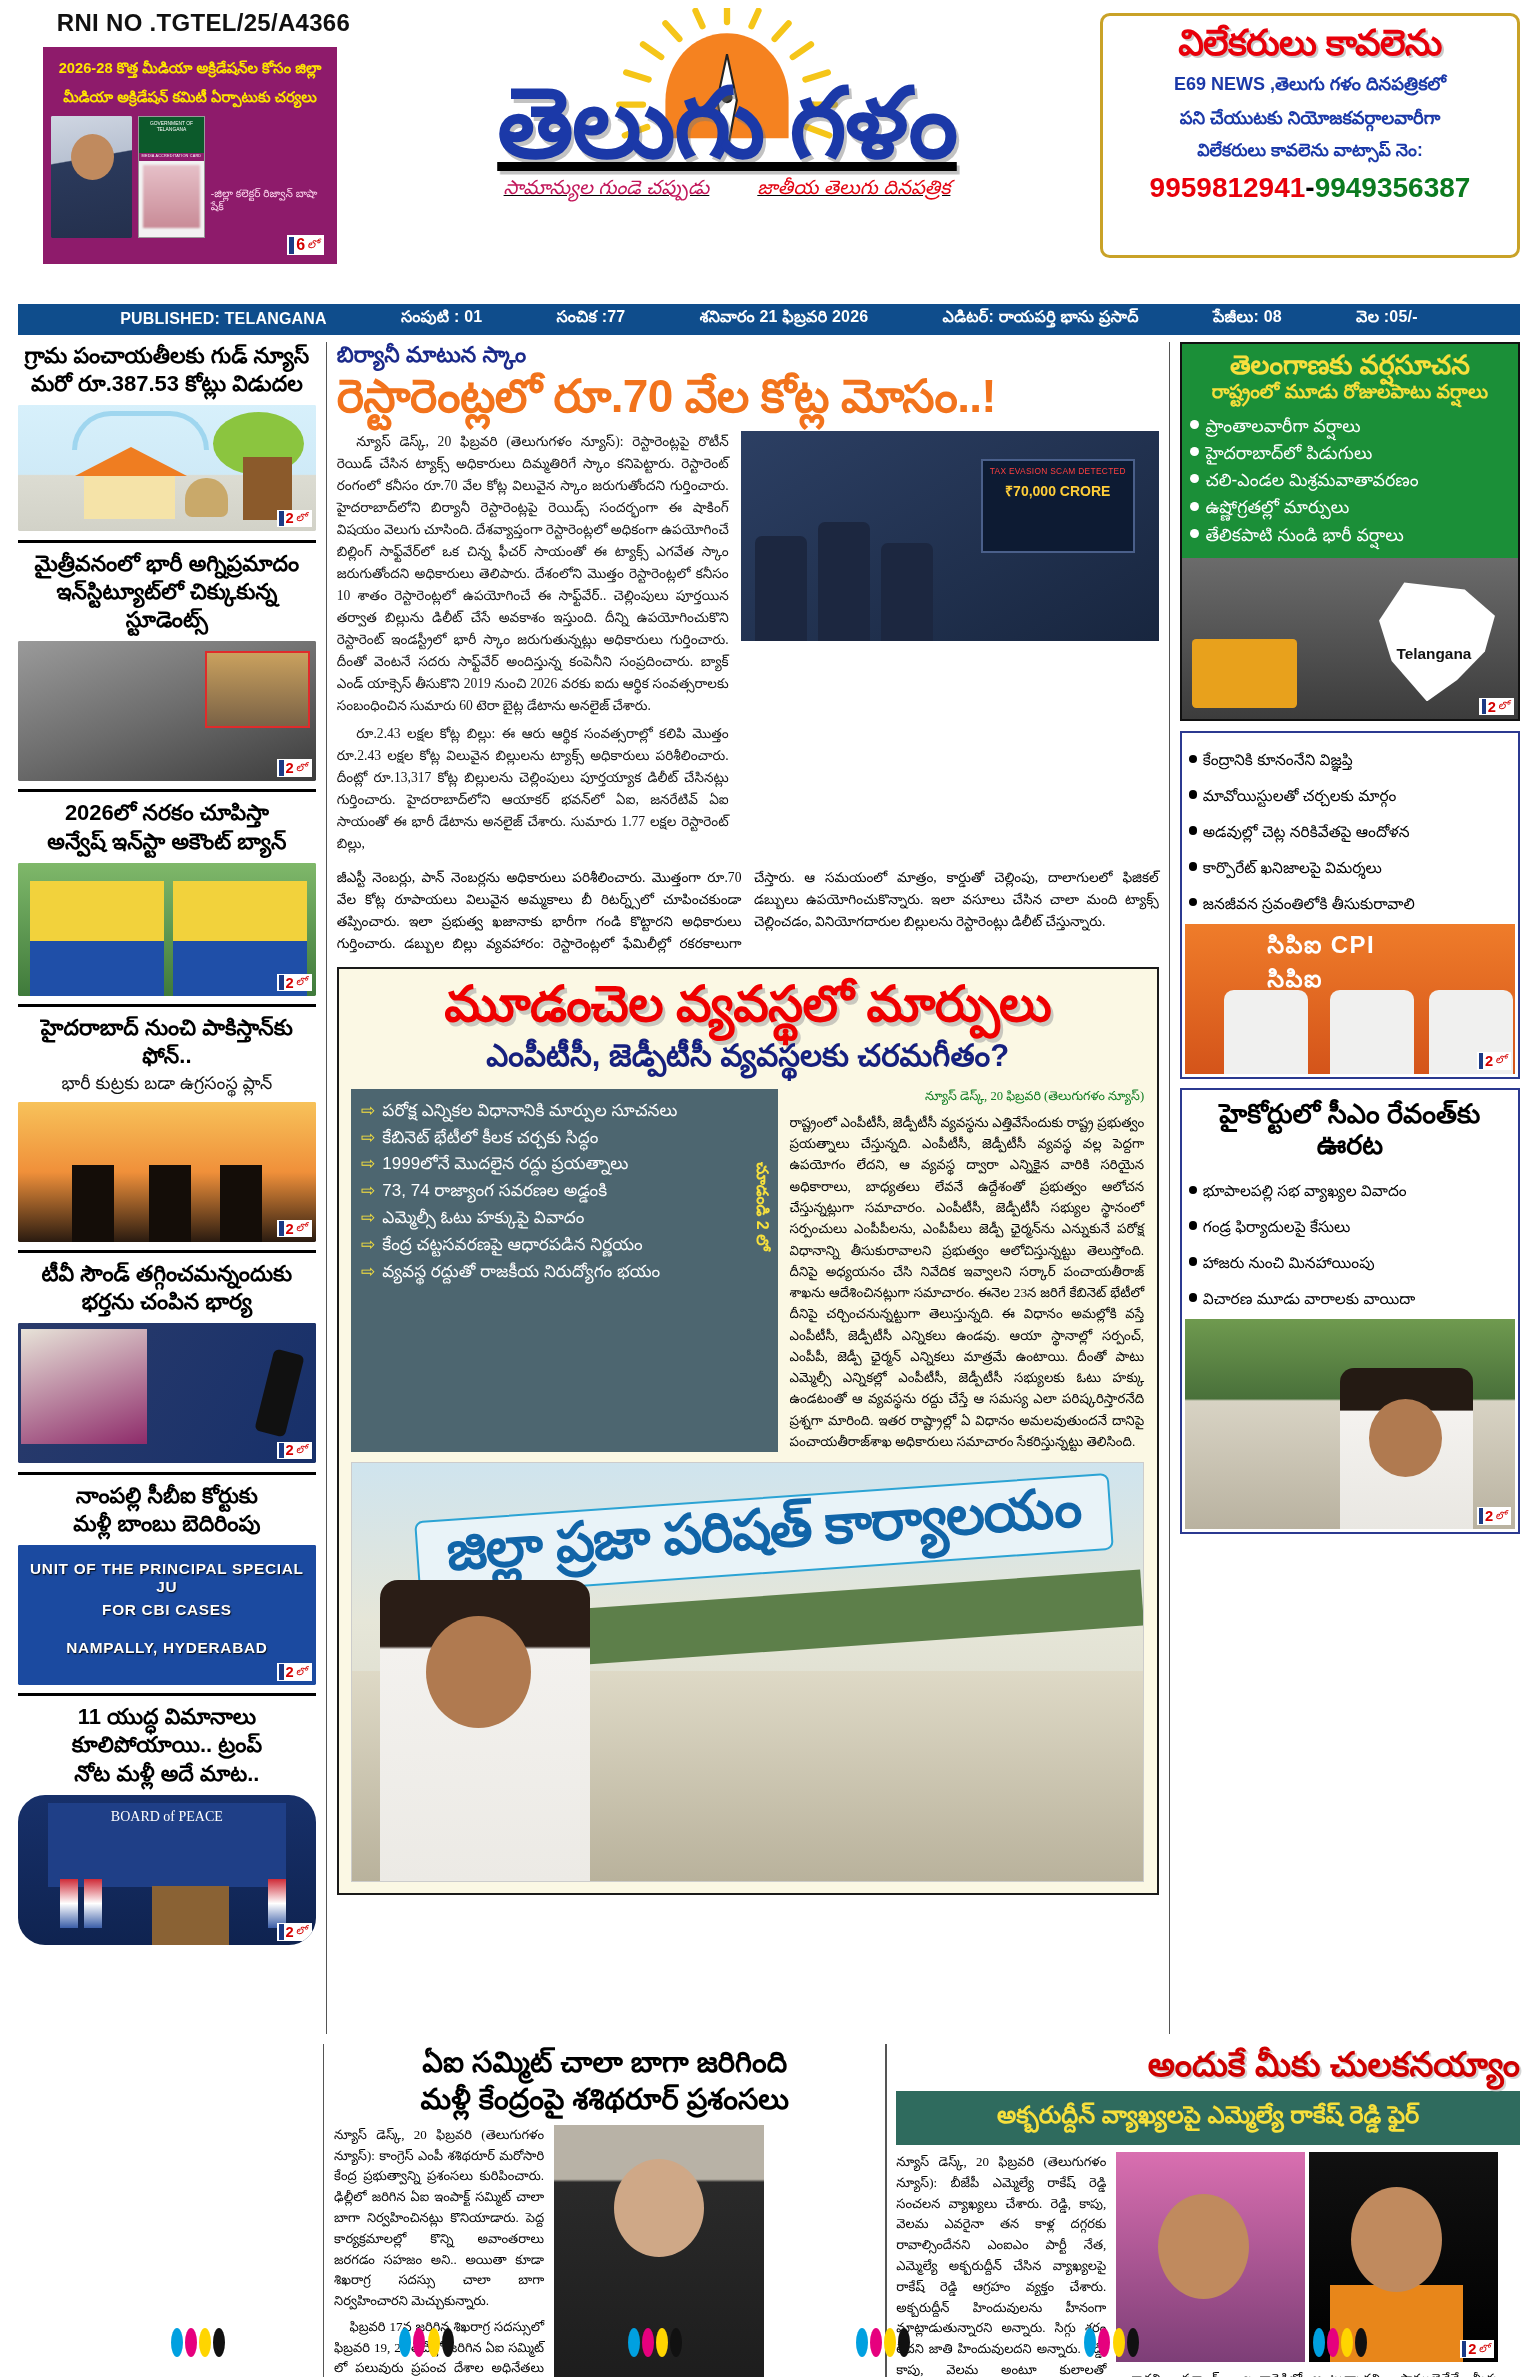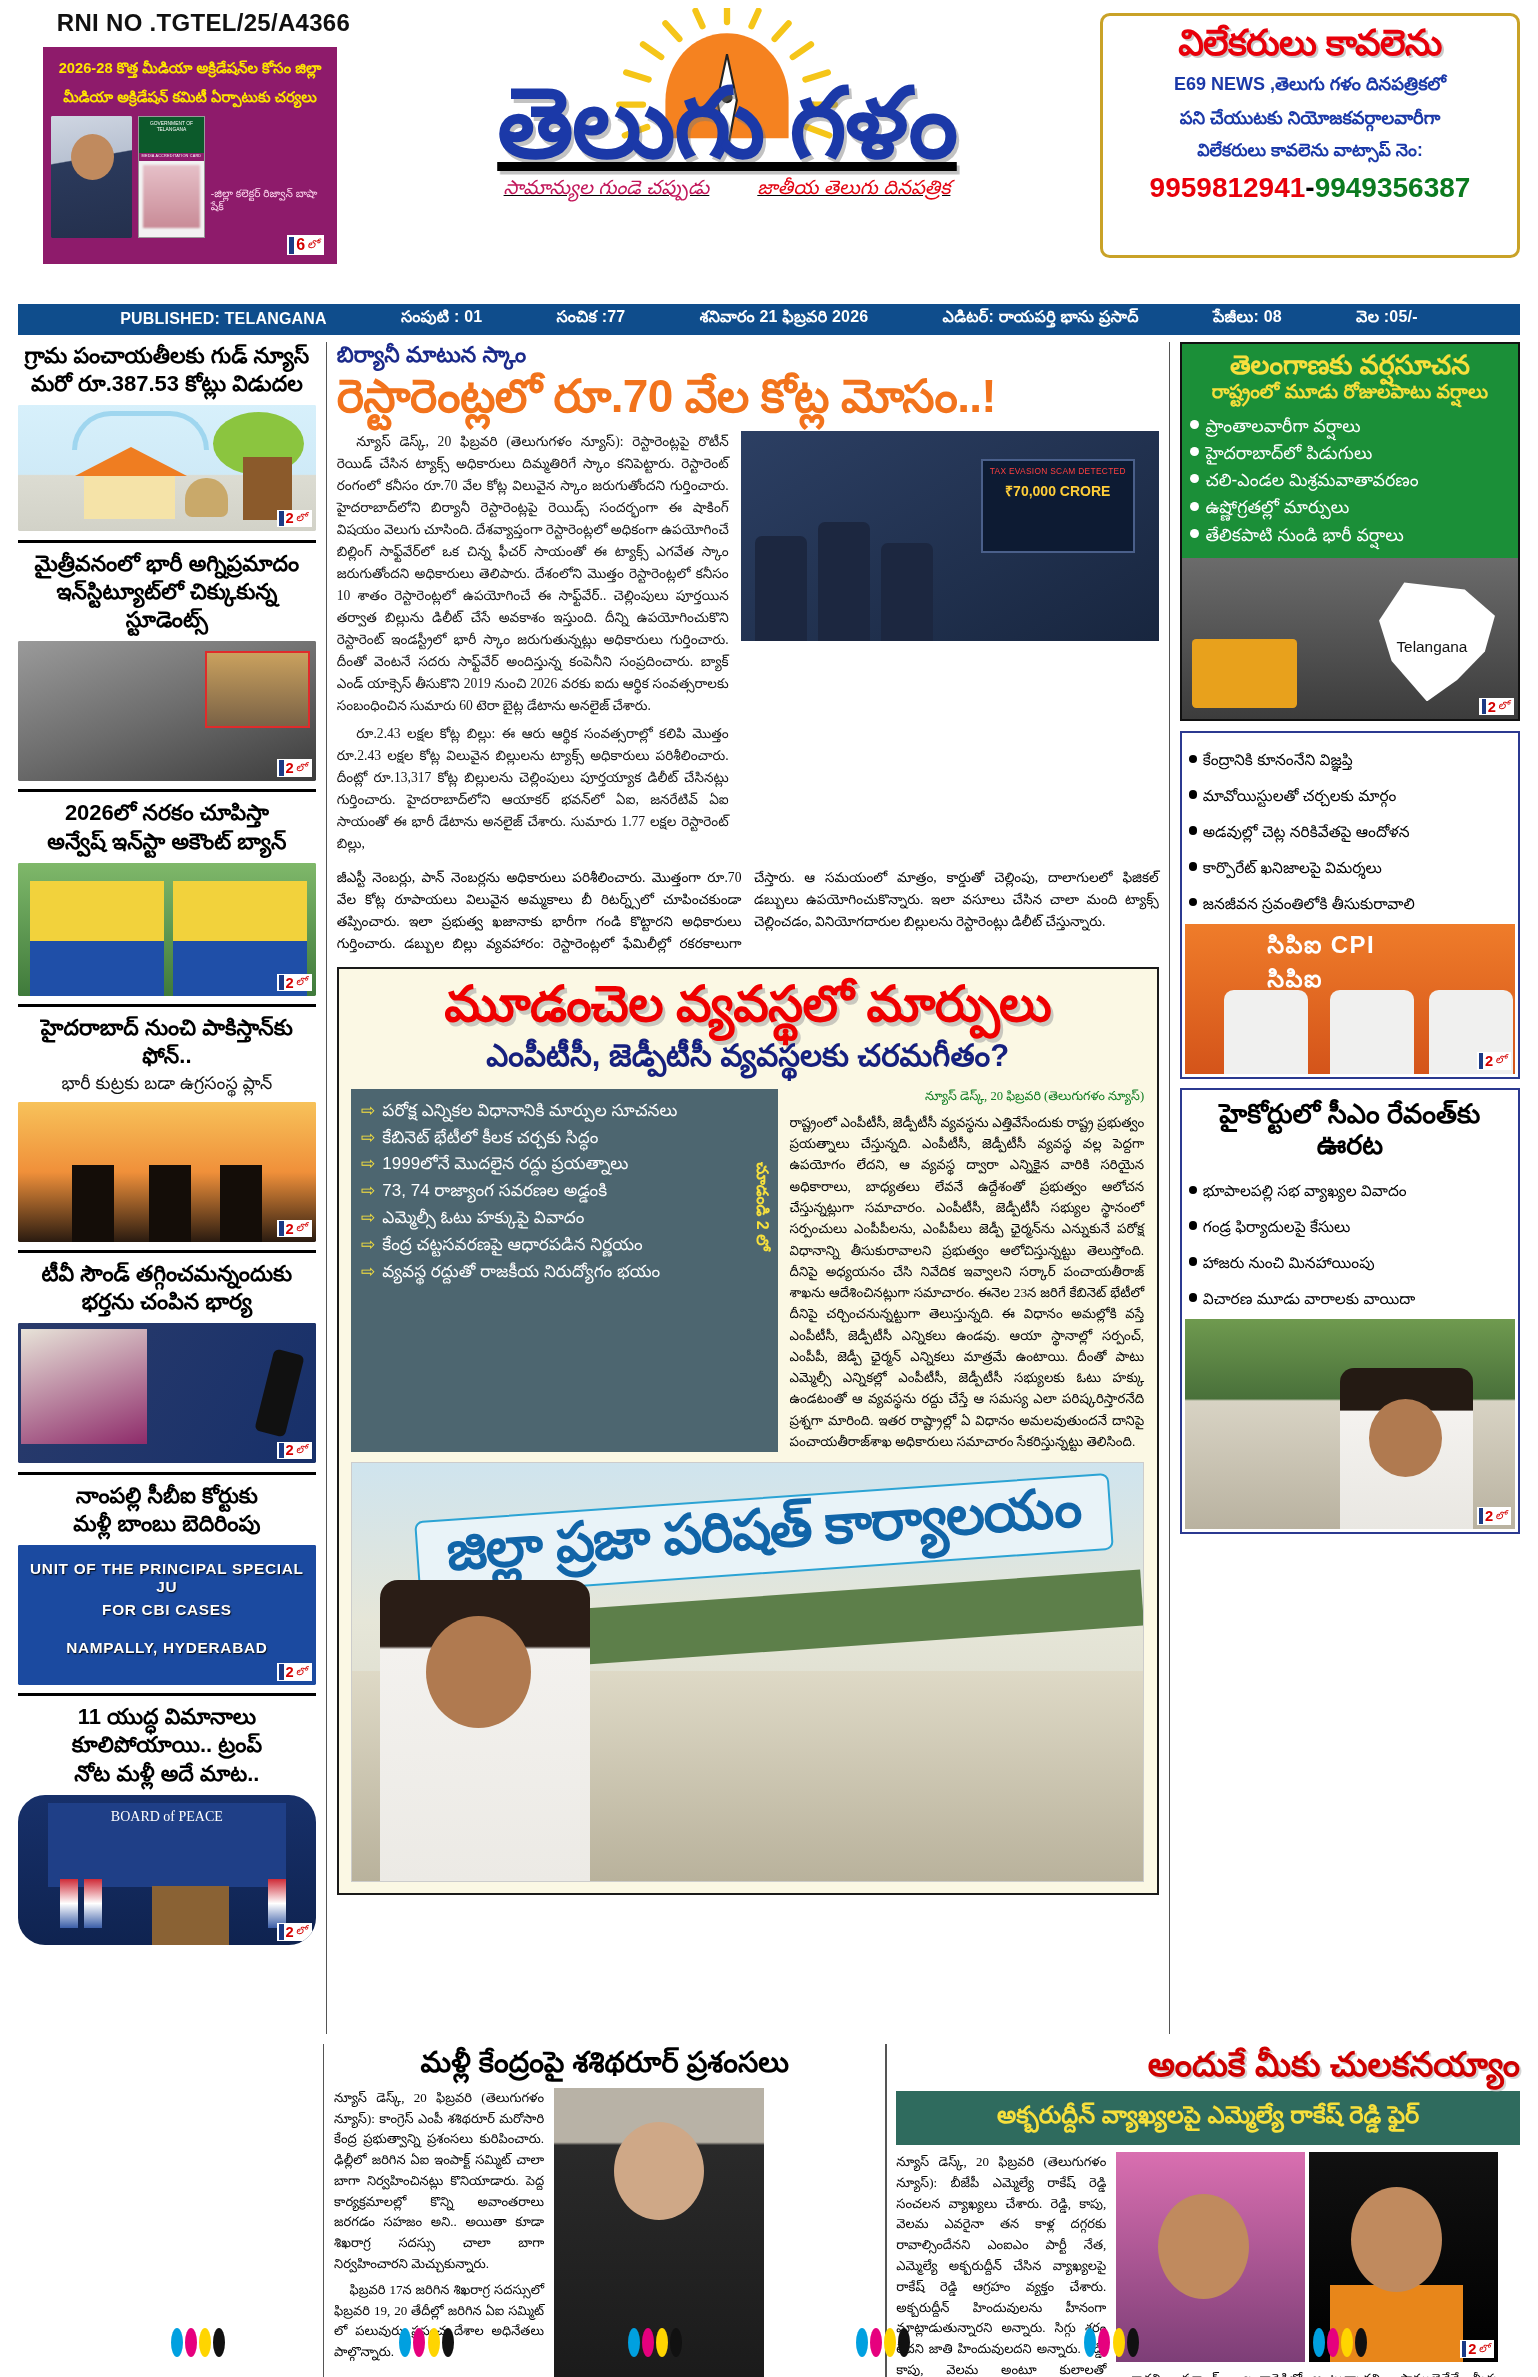--- a/index.html
+++ b/index.html
@@ -159,21 +159,21 @@
   .weatherbox { border: 2.1px solid #111; }
   .wb-green { background: #1b8f38; padding: 7px 8.4px 9.8px; }
   .wb-title { color: #f7e03d; font-size: 26.6px; font-weight: bold; text-align: center; line-height: 1.1; }
   .wb-sub   { color: #f7e03d; font-size: 19px; font-weight: bold; text-align: center; margin-top: 1.4px; }
   .wb-list  { list-style: none; margin-top: 5.6px; }
   .wb-list li { color: #fff; font-size: 17.5px; line-height: 1.55; display: flex; gap: 6.3px; align-items: baseline;}
   .dot { width: 9px; height: 9px; background: #fff; border-radius: 50%; flex: none; position: relative; top: -2.8px;}
   .wb-img { height: 161px; position: relative; background: linear-gradient(180deg,#6b6b6b,#3c3c3c); overflow:hidden;}
   .wb-img .tg { position:absolute; right:18px; top:24px; width:126px; height:119px; background:#fff;
       clip-path: polygon(24% 0,72% 6%,96% 28%,88% 58%,66% 82%,42% 100%,14% 66%,4% 32%); }
-  .wb-img .tg span { position:absolute; left:22.4px; top:56px; font-size:15.4px; font-weight:normal; color:#111;}
+  .wb-img .tg span { position:absolute; left:22.4px; top:63px; font-size:15.4px; font-weight:bold; color:#111;}
   .wb-img .bus{position:absolute;left:9.8px;bottom:11.2px;width:105px;height:69px;background:#e8a11c;border-radius:4.2px;}
 
   .newsbox { border: 2.1px solid #2b3990; margin-top: 9.8px; background:#fff; }
   .nb-head { font-size: 27px; font-weight: bold; text-align: center; line-height: 1.16; padding: 8.4px 5.6px 2.8px; }
   .nb-list { list-style: none; padding: 2.8px 7px 8.4px; }
   .nb-list li { font-size: 15.4px; line-height: 1.55; display: flex; gap: 5.6px; align-items: baseline; margin-top: 12px; }
   .ndot { width: 8.4px; height: 8.4px; background: #000; border-radius: 50%; flex: none; position: relative; top:-2.1px;}
   .nb-img { height: 150px; position: relative; overflow: hidden; margin: 0 2.8px 2.8px; }
   .ph-cpi { background: linear-gradient(180deg,#ef7c2a,#d4541a); }
   .ph-cpi .label{position:absolute;left:50%;top:7px;transform:translateX(-50%);color:#fff;font-size:24px;font-weight:bold;letter-spacing:1.4px;}
@@ -616,20 +616,21 @@
       </div>
     </div>
   </div>
 
   <div class="bottom">
     <div class="bt-left"></div>
 
     <div class="divider-v"></div>
 
     <div class="bt-mid">
+      <div class="bt-head">ఏఐ సమ్మిట్ చాలా బాగా జరిగింది</div>
       <div class="bt-head">మళ్లీ కేంద్రంపై శశిథరూర్ ప్రశంసలు</div>
       <div class="bt-body">
         <div class="bt-col" style="width:210px">
           <p style="text-indent:0"><span>న్యూస్ డెస్క్, 20 ఫిబ్రవరి (తెలుగుగళం న్యూస్):</span> <span>కాంగ్రెస్ ఎంపీ శశిథరూర్ మరోసారి కేంద్ర ప్రభుత్వాన్ని ప్రశంసలు కురిపించారు. ఢిల్లీలో జరిగిన ఏఐ ఇంపాక్ట్ సమ్మిట్ చాలా బాగా నిర్వహించినట్లు కొనియాడారు. పెద్ద కార్యక్రమాలల్లో కొన్ని అవాంతరాలు జరగడం సహజం అని.. అయితా కూడా శిఖరాగ్ర సదస్సు చాలా బాగా నిర్వహించారని మెచ్చుకున్నారు.</span></p>
           <p>ఫిబ్రవరి 17న జరిగిన శిఖరాగ్ర సదస్సులో ఫిబ్రవరి 19, 20 తేదీల్లో జరిగిన ఏఐ సమ్మిట్ లో పలువురు ప్రపంచ దేశాల అధినేతలు పాల్గొన్నారు.</p>
 
         </div>
         <div>
           <div class="ph-tharoor">
             

